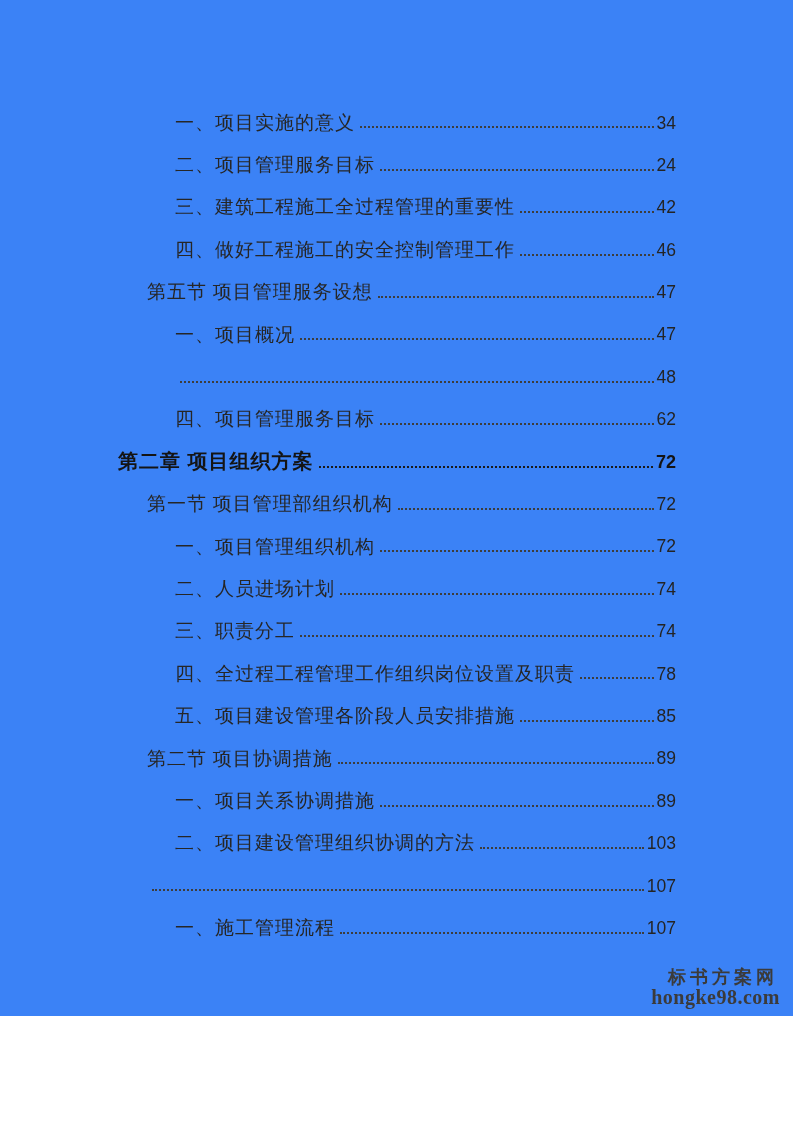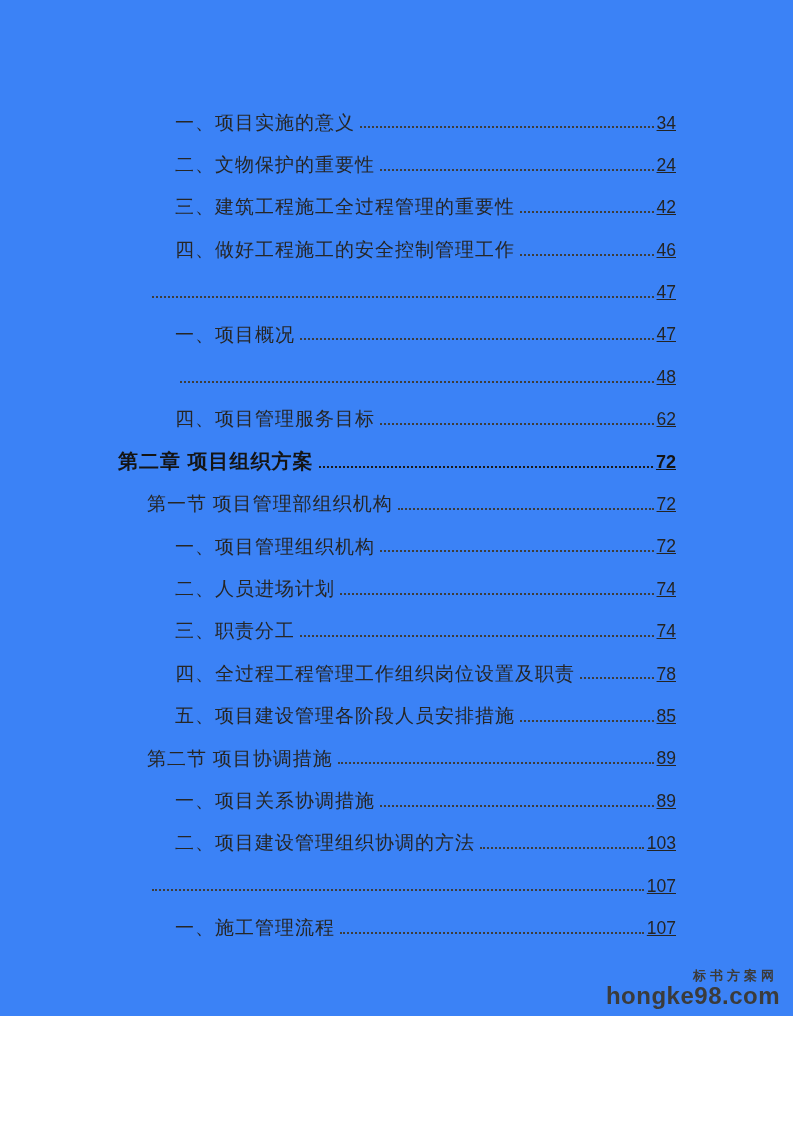--- a/index.html
+++ b/index.html
@@ -47,21 +47,20 @@
     border-bottom: 2px dotted #3d3d3d;
     margin: 0 3px 6px 5px;
     height: 0;
   }
   .lvl-chapter .toc-dots { border-bottom-color: #1a1a1a; }
   .toc-page {
     font-family: "Liberation Sans", sans-serif;
     font-size: 17.5px;
     white-space: nowrap;
     color: #242424;
-    text-decoration: underline;
   }
   .lvl-chapter .toc-page {
     font-weight: bold;
     font-size: 18px;
     color: #141414;
   }
   .page-footer {
     position: absolute;
     top: 1028px;
     left: 0;
@@ -76,58 +75,60 @@
     right: 13px;
     bottom: 8px;
     text-align: right;
     color: #3b3b3b;
     font-family: "Liberation Sans", sans-serif;
     line-height: 1.05;
   }
   .wm-name {
     display: block;
     font-weight: bold;
-    font-size: 13px;
+    font-size: 18px;
     letter-spacing: 4px;
     margin-right: 2px;
   }
   .wm-url {
     display: block;
     font-weight: bold;
-    font-size: 24px;
+    font-size: 20px;
     letter-spacing: 0.5px;
+    font-family: Liberation Serif, serif;
   }
 </style>
 </head>
 <body>
 
 <div class="page">
 
   <div class="toc">
       <div class="toc-row lvl-item">
       <span class="toc-label">一、项目实施的意义</span>
       <span class="toc-dots"></span>
       <span class="toc-page">34</span>
     </div>
       <div class="toc-row lvl-item">
-      <span class="toc-label">二、文物保护的重要性</span>
+      <span class="toc-label">二、项目管理服务目标</span>
       <span class="toc-dots"></span>
       <span class="toc-page">24</span>
     </div>
       <div class="toc-row lvl-item">
       <span class="toc-label">三、建筑工程施工全过程管理的重要性</span>
       <span class="toc-dots"></span>
       <span class="toc-page">42</span>
     </div>
       <div class="toc-row lvl-item">
       <span class="toc-label">四、做好工程施工的安全控制管理工作</span>
       <span class="toc-dots"></span>
       <span class="toc-page">46</span>
     </div>
       <div class="toc-row lvl-section">
+      <span class="toc-label">第五节 项目管理服务设想</span>
       <span class="toc-dots"></span>
       <span class="toc-page">47</span>
     </div>
       <div class="toc-row lvl-item">
       <span class="toc-label">一、项目概况</span>
       <span class="toc-dots"></span>
       <span class="toc-page">47</span>
     </div>
       <div class="toc-row lvl-item">
       <span class="toc-dots"></span>

